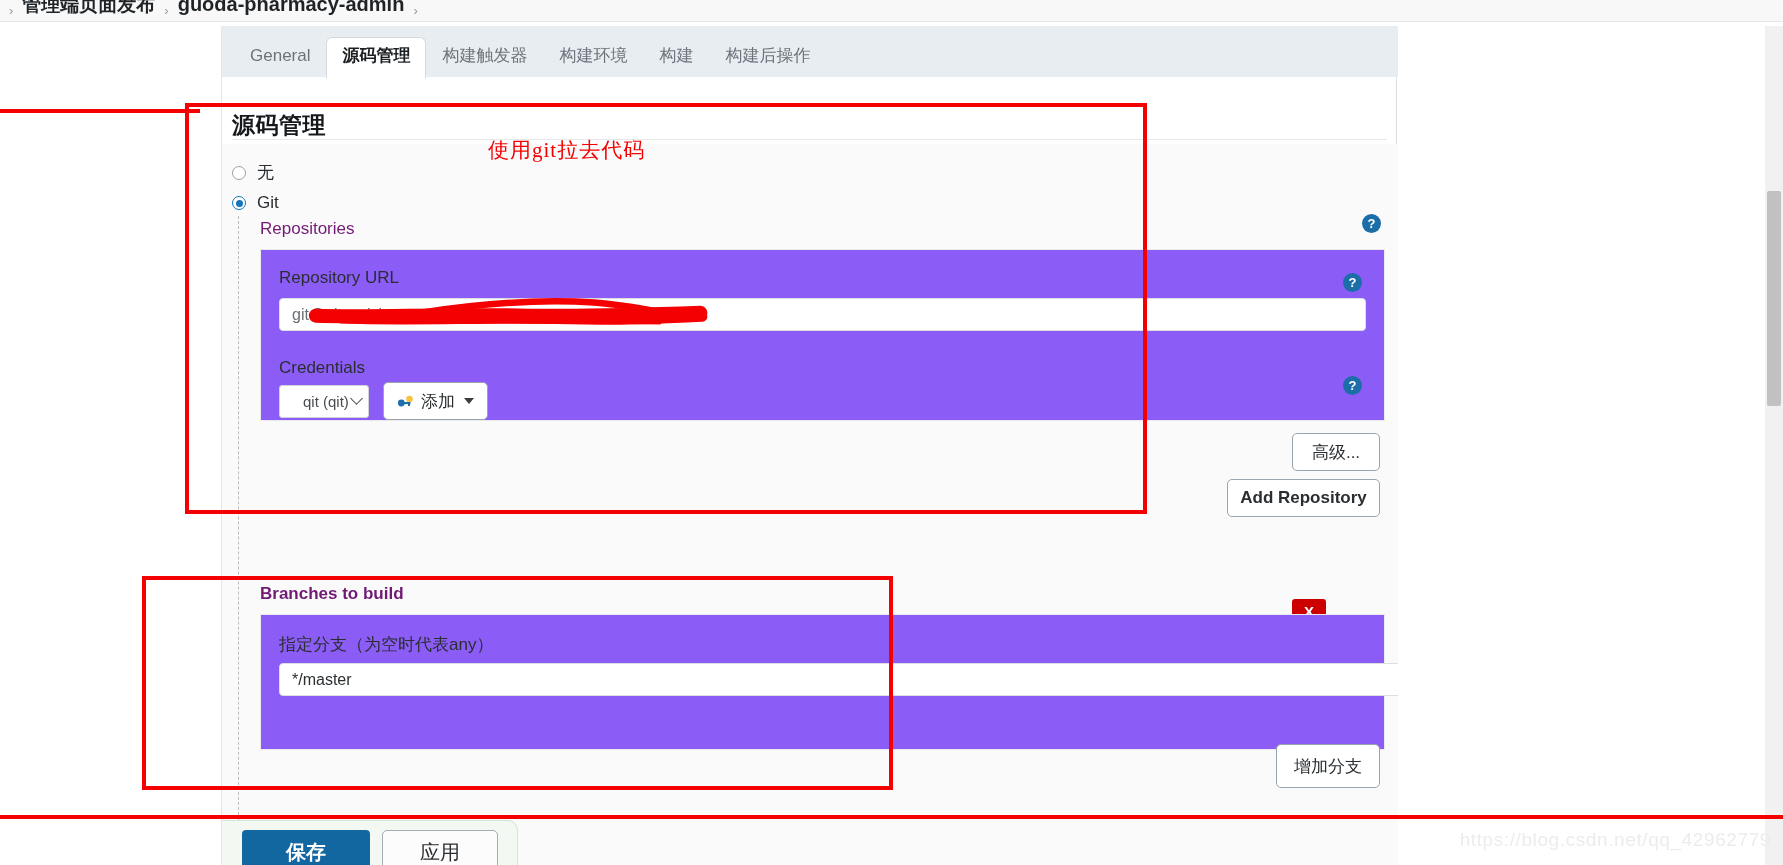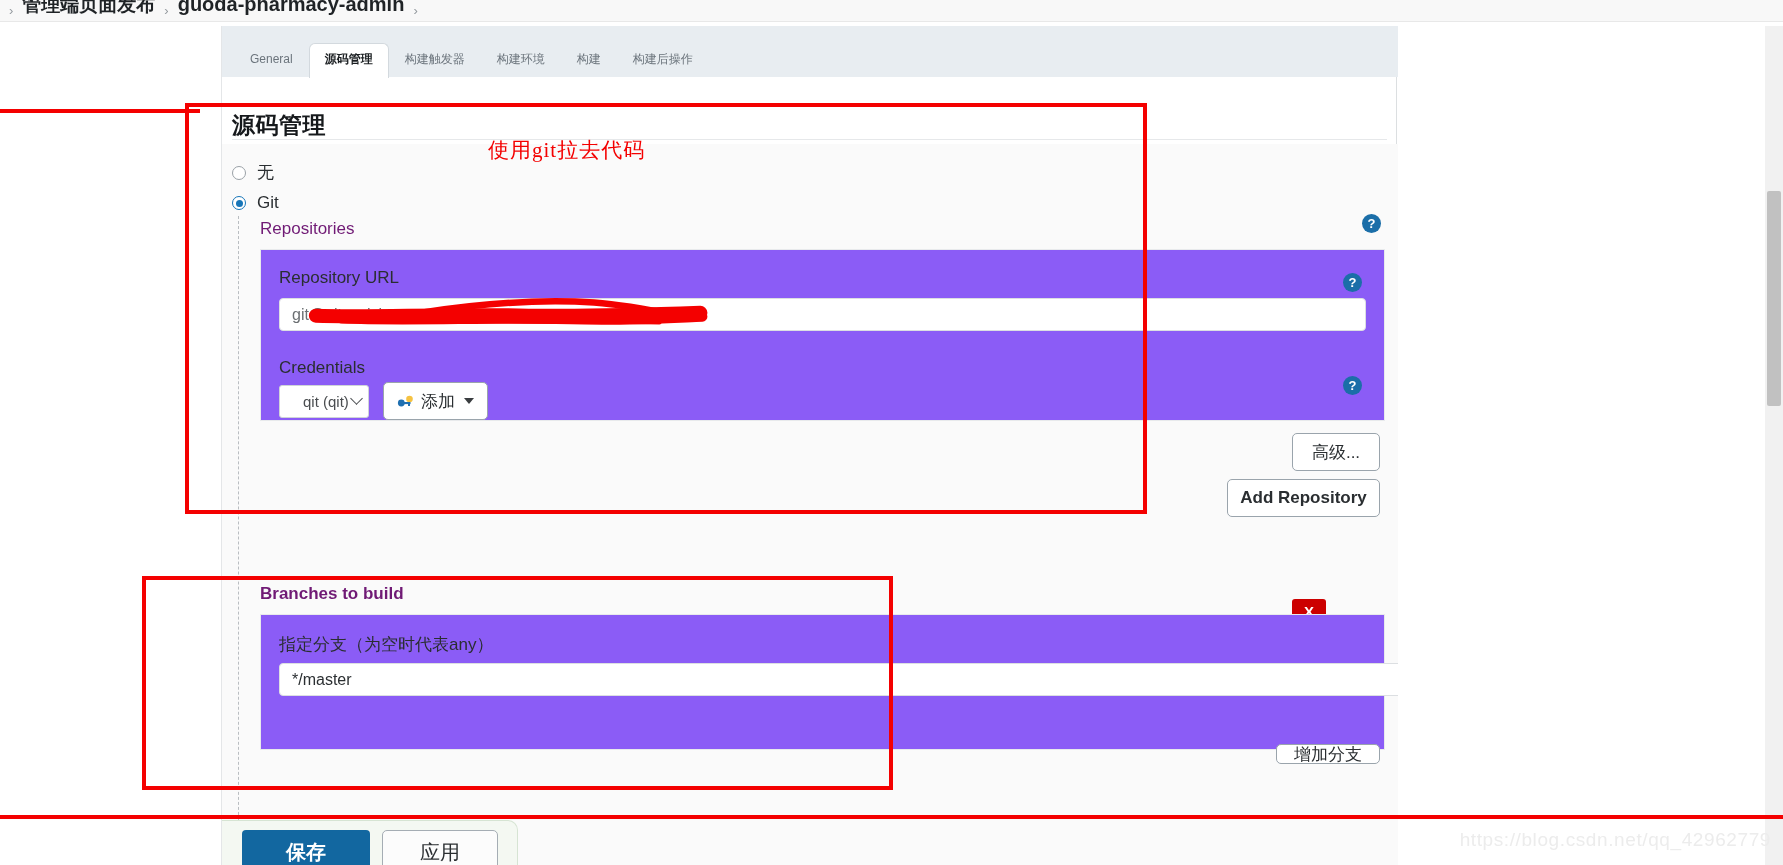--- a/index.html
+++ b/index.html
@@ -43,21 +43,21 @@
   }
 
   
   #tab-strip {
     position: absolute; left: 0; top: 0; width: 1176px; height: 51px;
     background: #e8edf1;
     display: flex; align-items: flex-end;
     padding-left: 12px;
   }
   .tab {
-    font-size: 12px; color: #6b747c;
+    font-size: 17px; color: #6b747c;
     padding: 9px 15px 11px 15px;
     white-space: nowrap; cursor: pointer;
     border: 1px solid transparent;
     border-bottom: none;
     line-height: 1.1;
     text-align: center;
   }
   .tab.active {
     background: #ffffff;
     color: #1b1f22;
@@ -180,21 +180,21 @@
   
   .btn-grey {
     position: absolute; background: #fff;
     border: 1px solid #9aa4ac; border-radius: 5px;
     font-size: 17px; color: #2a2e31;
     display: flex; align-items: center; justify-content: center;
     cursor: pointer; white-space: nowrap;
   }
   #btn-advanced    { right: 18px; top: 289px; width: 88px; height: 38px; }
   #btn-add-repo    { right: 18px; top: 335px; width: 153px; height: 38px; font-weight: bold; }
-  #btn-add-branch  { right: 18px; top: 600px; width: 104px; height: 20px; }
+  #btn-add-branch  { right: 18px; top: 600px; width: 104px; height: 44px; }
 
   
   .help-icon {
     position: absolute; width: 19px; height: 19px; border-radius: 50%;
     background: #1b6ea8; color: #fff;
     font-size: 13px; font-weight: bold;
     display: flex; align-items: center; justify-content: center;
     cursor: pointer; line-height: 1;
     font-family: "Liberation Sans", sans-serif;
   }

